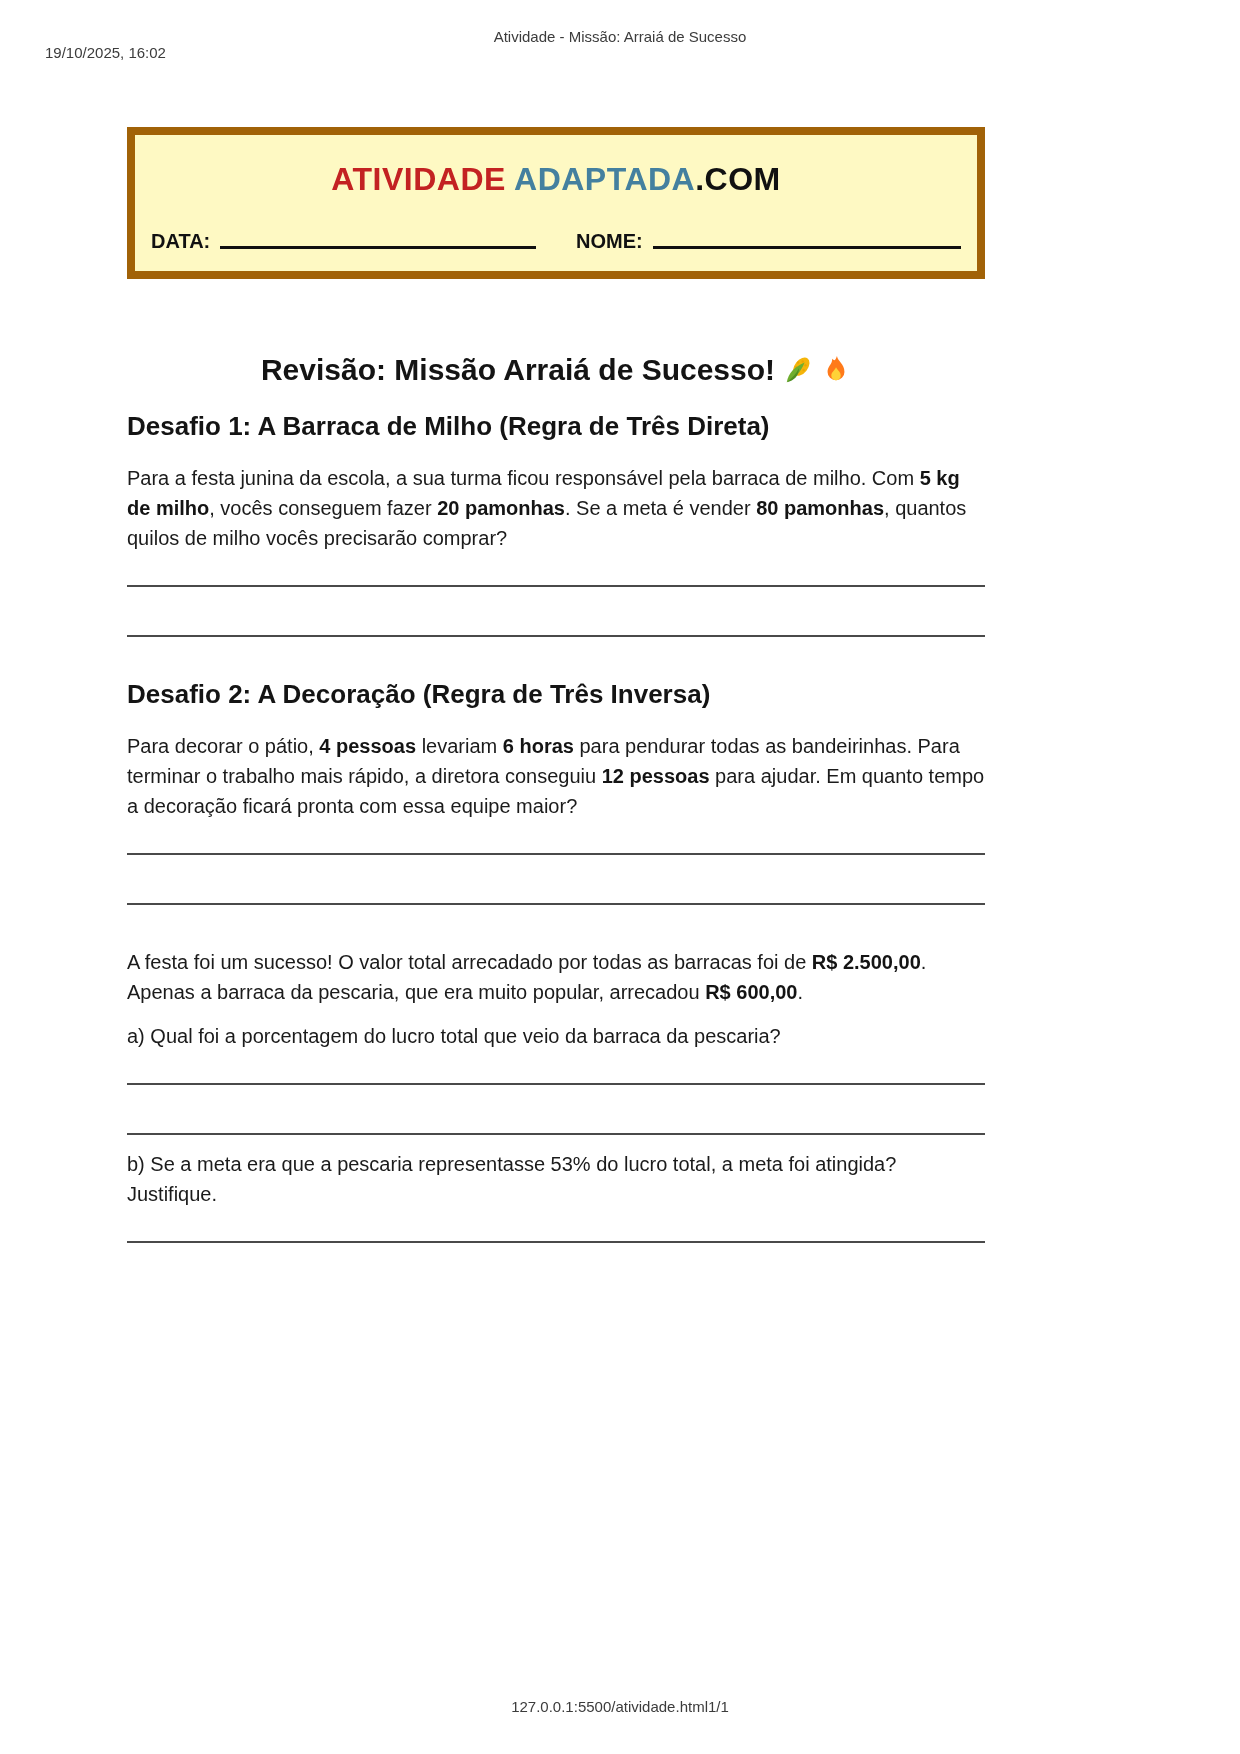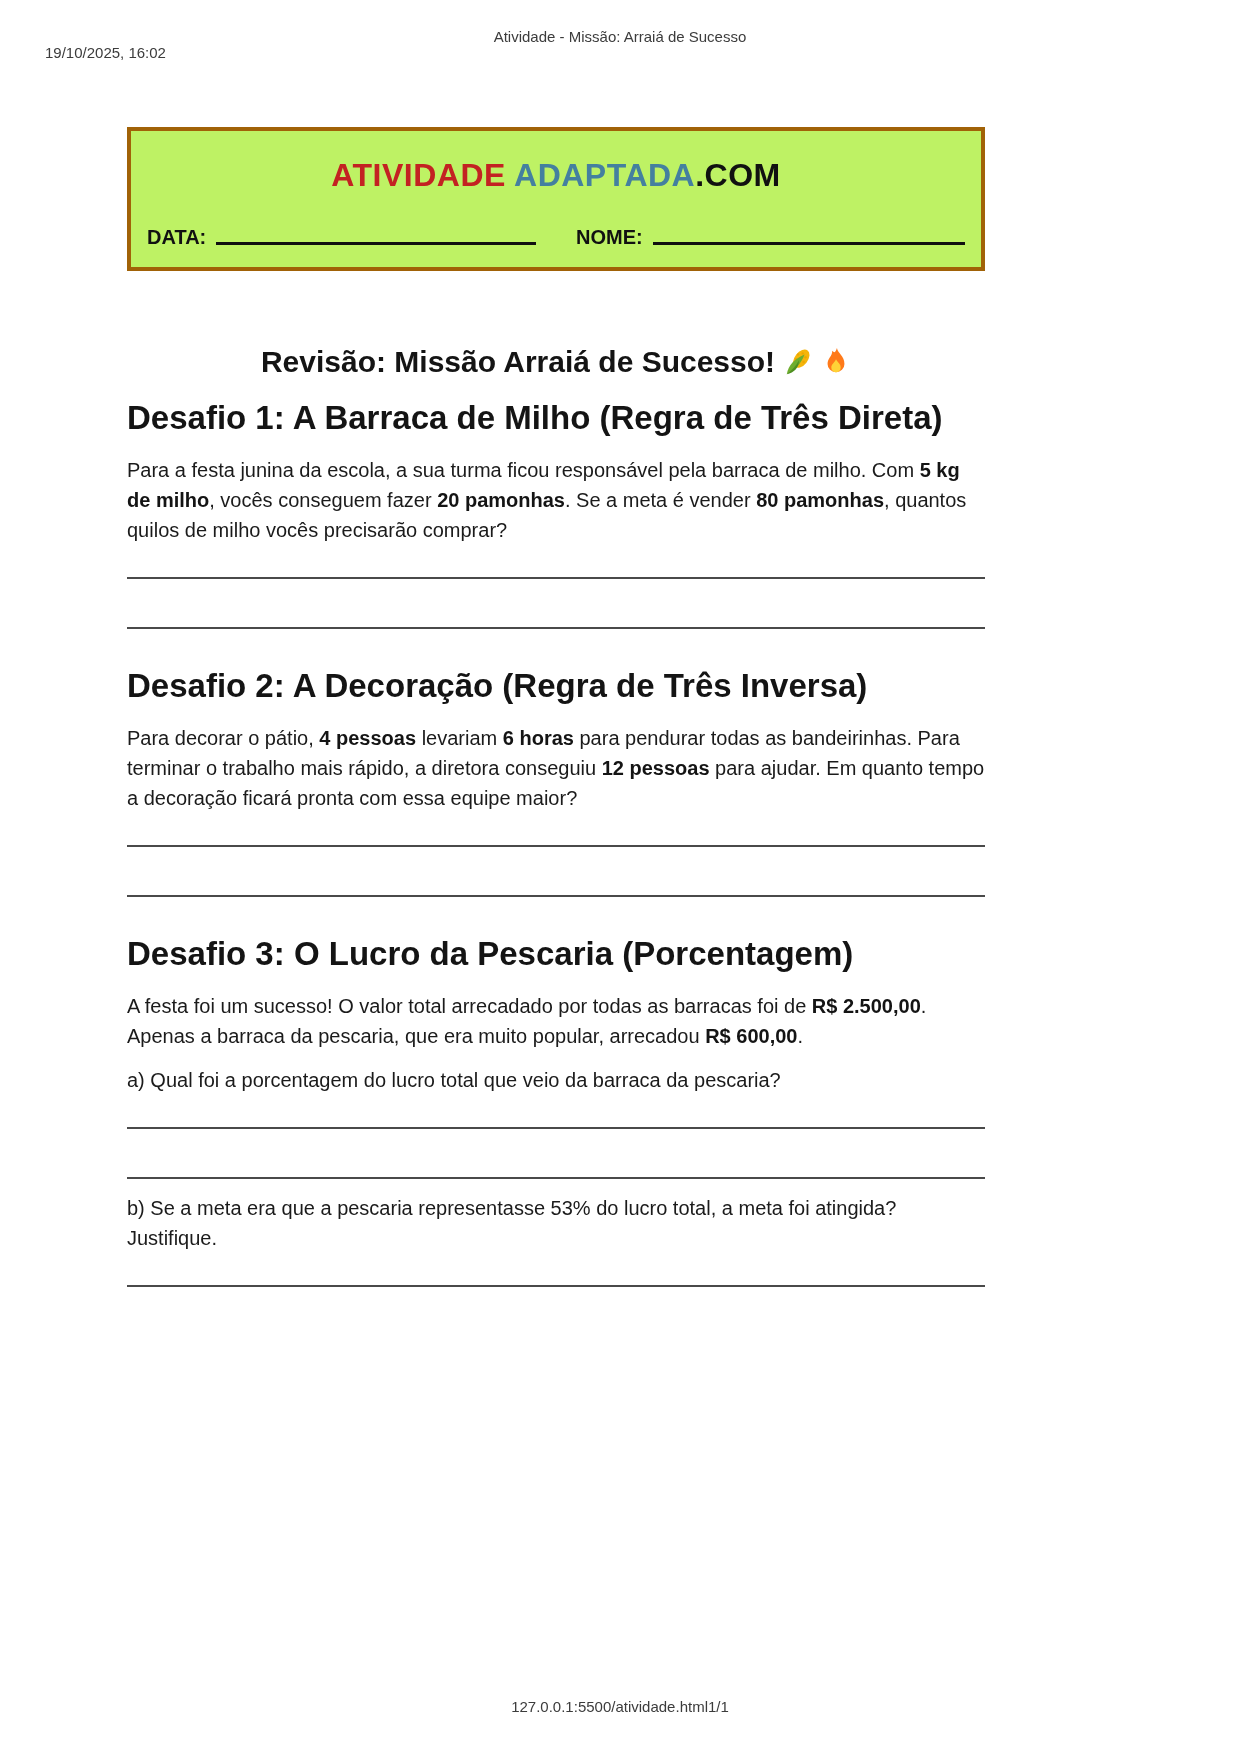--- a/index.html
+++ b/index.html
@@ -15,36 +15,36 @@
     font-size:15px; color:#3c3c3c; }
   .ph-date { position:absolute; left:0; top:16px;text-align:right; }
   .ph-title { position:absolute; left:0; right:0; text-align:center; top:0; }
   .print-footer { position:absolute; top:1698px; left:45px; right:45px;
     font-size:15px; color:#3c3c3c; display:flex; justify-content:center; }
 
   
   .content { position:absolute; left:127px; top:127px; width:858px; }
 
   
-  .brand-card { border:4px solid #a16207; padding:26px 16px 18px 16px; background:#bef264; }
+  .brand-card { border:8px solid #a16207; padding:26px 16px 18px 16px; background:#fef9c3; }
   .brand-title { text-align:center; font-size:32px; font-weight:bold; letter-spacing:0.5px; color:#111; }
   .form-row { display:flex; margin-top:32px; gap:40px; }
   .form-field { display:flex; flex:1; align-items:flex-end; gap:10px; }
   .form-label { font-weight:bold; font-size:20px; color:#111; white-space:nowrap; }
   .fill-line { flex:1; border-bottom:3px solid #101010; margin-bottom:4px; }
 
   
   .page-title-row { margin-top:74px; display:flex; justify-content:center; align-items:center; gap:8px; }
   .page-title { font-size:30px; font-weight:bold; color:#141414; }
   .title-icon svg { display:block; }
 
   
   .challenge { margin-top:42px; }
   .challenge:first-of-type { margin-top:24px; }
-  .challenge h2 { font-size:33px; font-weight:bold; color:#141414; line-height:30px; }
+  .challenge h2 { font-size:26px; font-weight:bold; color:#141414; line-height:30px; }
   .challenge p  { font-size:20px; line-height:30px; margin-top:22px; color:#1b1b1b; }
   .challenge p b { color:#141414; }
   .sub-q { margin-top:14px !important; }
   .answer-line { border-bottom:2px solid #4a4a4a; height:0; margin-top:48px; }
   .lines > .answer-line:first-child { margin-top:32px; }
 </style>
 </head>
 <body>
 
 <div class="print-header">
@@ -110,21 +110,20 @@
   <section class="challenge">
     <h2>Desafio 2: A Decoração (Regra de Três Inversa)</h2>
     <p><span>Para decorar o pátio, </span><b>4 pessoas</b><span> levariam </span><b>6 horas</b><span> para pendurar todas as bandeirinhas. Para terminar o trabalho mais rápido, a diretora conseguiu </span><b>12 pessoas</b><span> para ajudar. Em quanto tempo a decoração ficará pronta com essa equipe maior?</span></p>
     <div class="lines">
         <div class="answer-line"></div>
         <div class="answer-line"></div>
       </div>
   </section>
 
   <section class="challenge">
-    <h2>Desafio 3: O Lucro da Pescaria (Porcentagem)</h2>
     <p><span>A festa foi um sucesso! O valor total arrecadado por todas as barracas foi de </span><b>R$ 2.500,00</b><span>. Apenas a barraca da pescaria, que era muito popular, arrecadou </span><b>R$ 600,00</b><span>.</span></p>
     <p class="sub-q">a) Qual foi a porcentagem do lucro total que veio da barraca da pescaria?</p>
     <div class="lines">
         <div class="answer-line"></div>
         <div class="answer-line"></div>
       </div>
     <p class="sub-q">b) Se a meta era que a pescaria representasse 53% do lucro total, a meta foi atingida? Justifique.</p>
     <div class="lines">
         <div class="answer-line"></div>
       </div>

